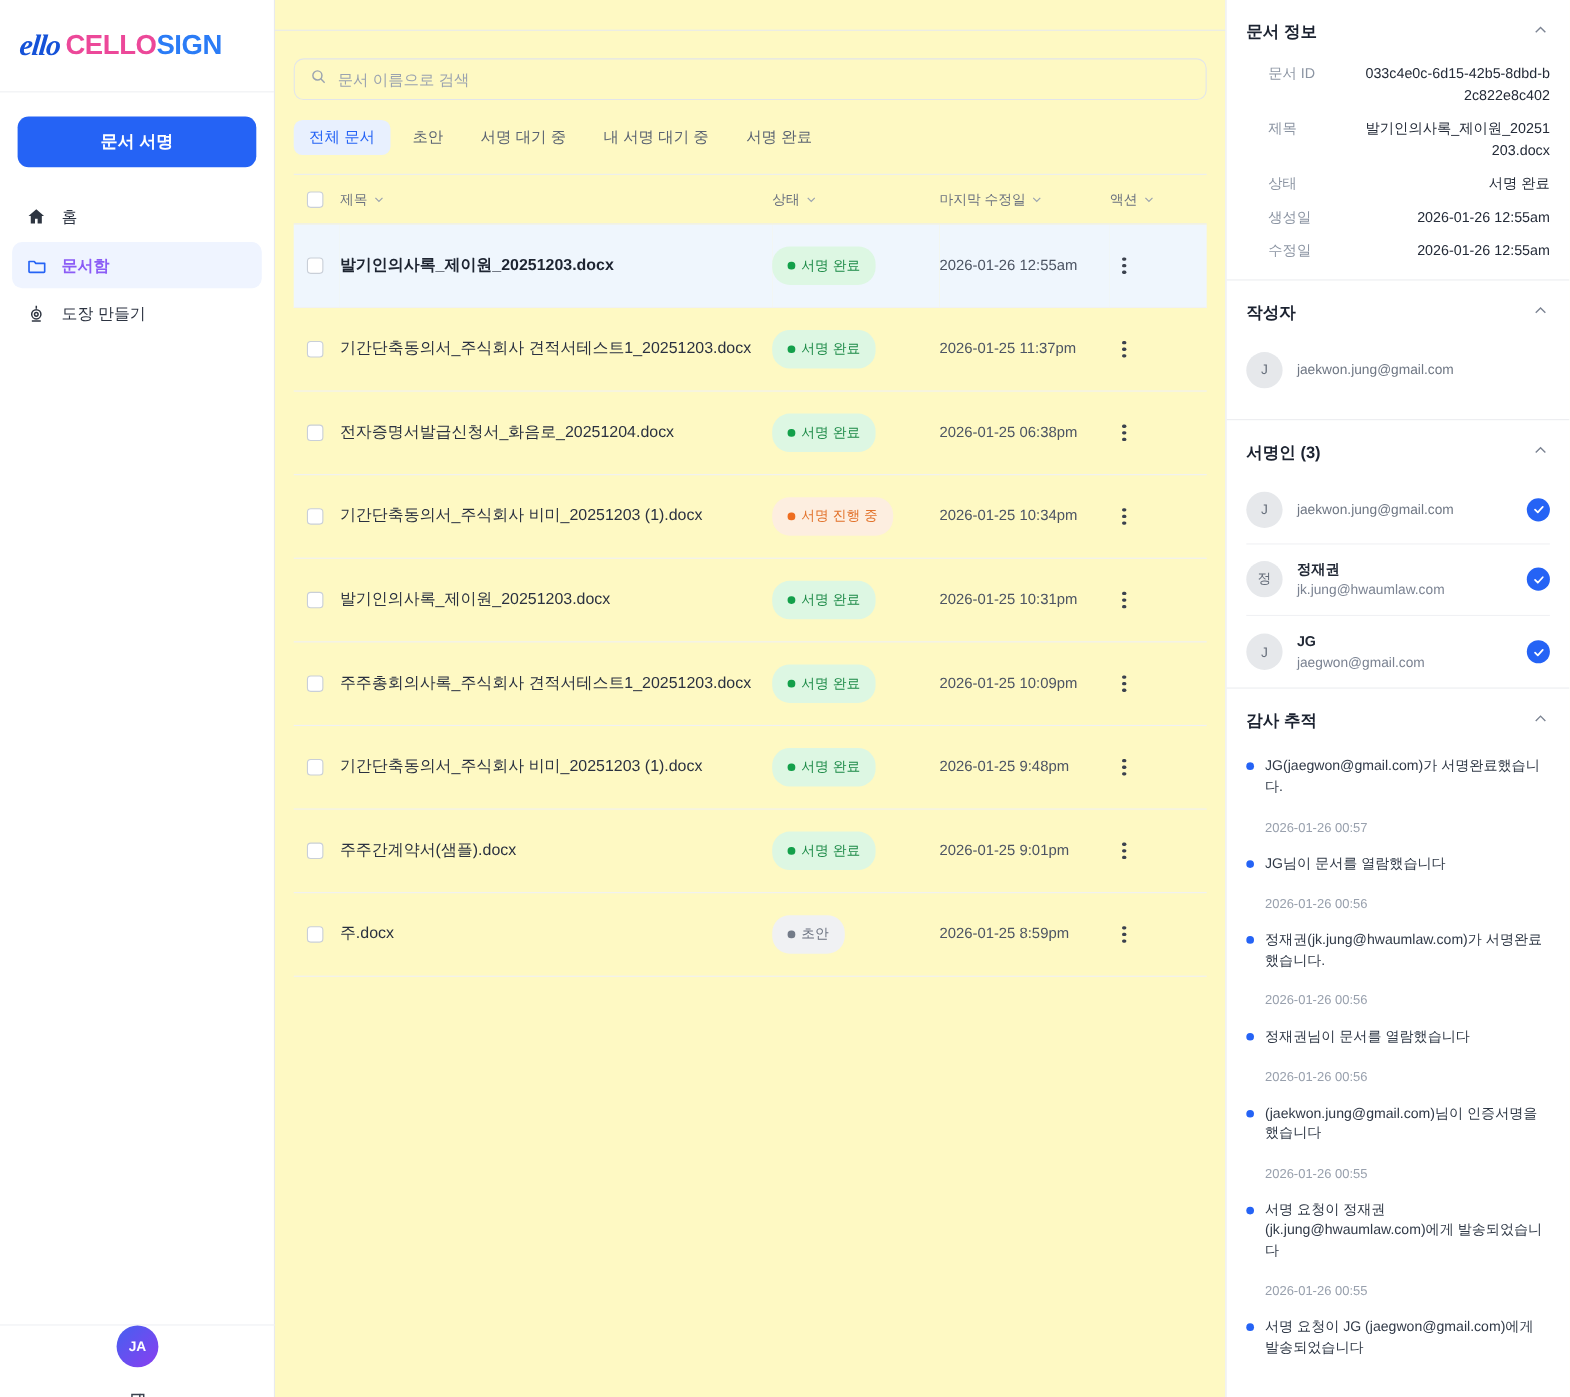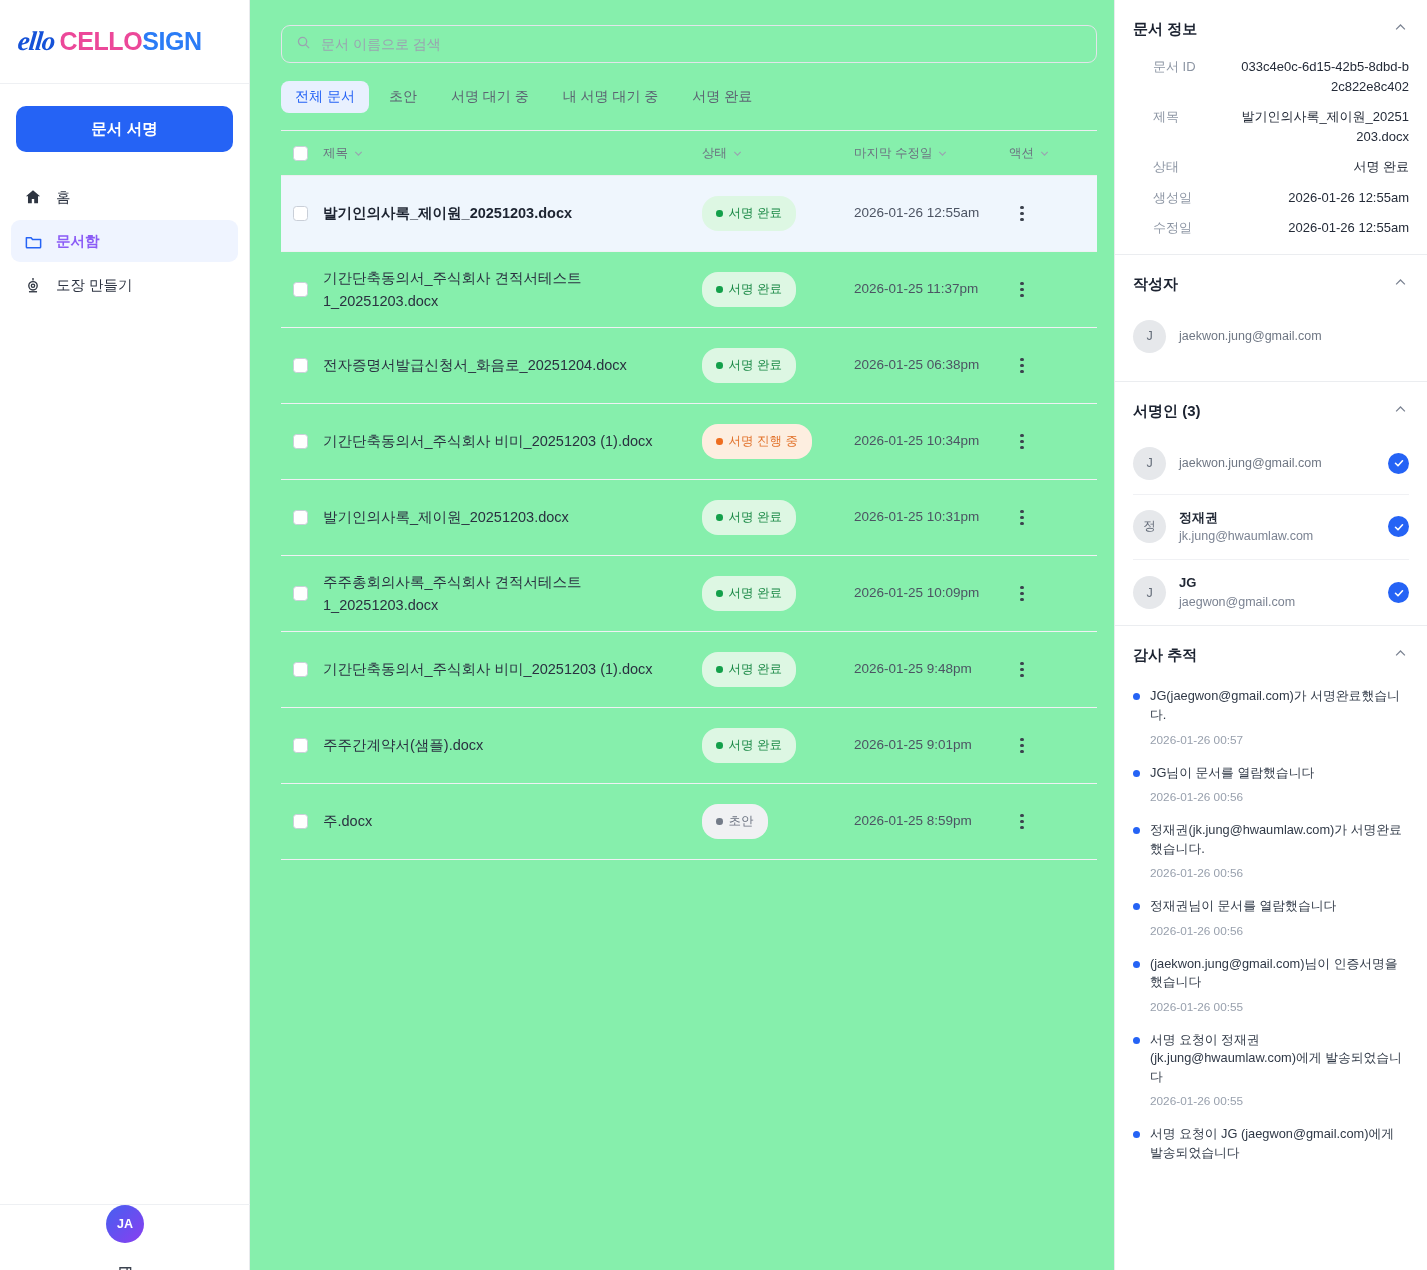--- a/index.html
+++ b/index.html
@@ -70,21 +70,21 @@
     width: 38px; height: 38px; border-radius: 50%;
     background: linear-gradient(135deg, #4560f0 0%, #8a3ef0 100%);
     color: #fff; font-size: 12.5px; font-weight: 700;
     display: flex; align-items: center; justify-content: center;
     flex-shrink: 0;
   }
   .user-mail { font-size: 12.5px; color: #6b7280; flex: 1; overflow: hidden; white-space: nowrap; }
   .logout-btn { width: 22px; height: 22px; cursor: pointer; display:flex; align-items:center; justify-content:center; }
 
   
-  .main { flex: 1; min-width: 0; height: 1270px; display: flex; flex-direction: row; background: #86efac; gap: 14px; }
+  .main { flex: 1; min-width: 0; height: 1270px; display: flex; flex-direction: column; background: #fef9c3; }
   .main-topbar { height: 28px; border-bottom: 1px solid #e8eaed; flex-shrink: 0; }
   .main-body { flex: 1; min-height: 0; padding: 0 17px; display: flex; flex-direction: column; }
 
   .search-box {
     margin-top: 25px;
     height: 38px;
     border: 1px solid #e2e5ea; border-radius: 9px;
     display: flex; align-items: center; gap: 10px;
     padding: 0 14px;
   }
@@ -189,21 +189,21 @@
     flex-shrink: 0;
   }
   .signer-sep { height: 1px; background: #f0f1f4; }
   .signer-list { padding-top: 12px; }
   .author-list { padding: 12px 0 14px 0; }
 
   .audit-list { padding: 22px 0 10px 0; display: flex; flex-direction: column; gap: 17px; }
   .audit-item { display: flex; gap: 10px; align-items: flex-start; }
   .audit-dot { width: 7px; height: 7px; border-radius: 50%; background: #2563f5; margin-top: 6px; flex-shrink: 0; }
   .audit-text { font-size: 12.8px; color: #2f3846; line-height: 1.45; }
-  .audit-time { font-size: 11.8px; color: #98a0ad; margin-top: 8px; }
+  .audit-time { font-size: 11.8px; color: #98a0ad; margin-top: 20px; }
 </style>
 </head>
 <body>
 
 <div class="app">
 
   <aside class="sidebar">
     <div class="logo-wrap">
       <span class="logo-script">ello</span>
       <span class="logo-text"><span class="logo-cello">CELLO</span><span class="logo-sign">SIGN</span></span>

